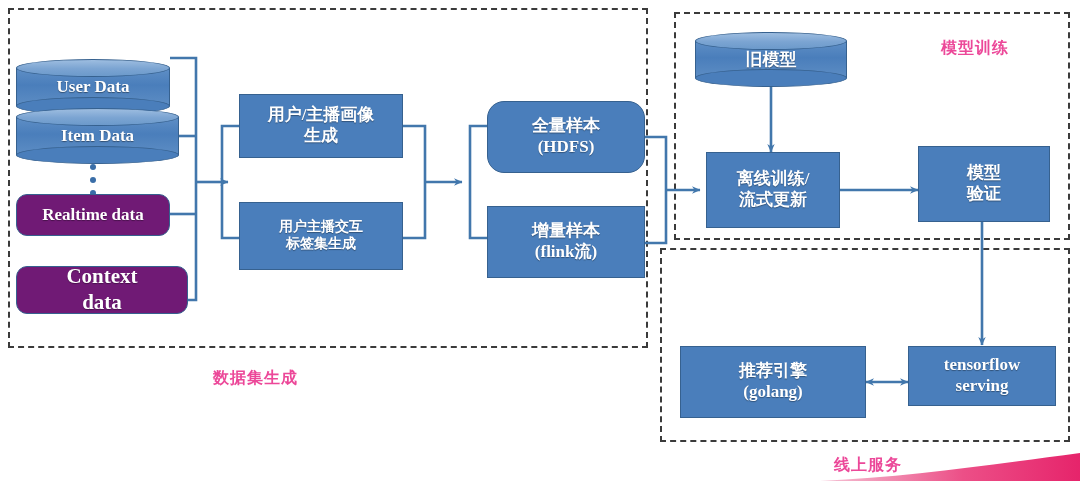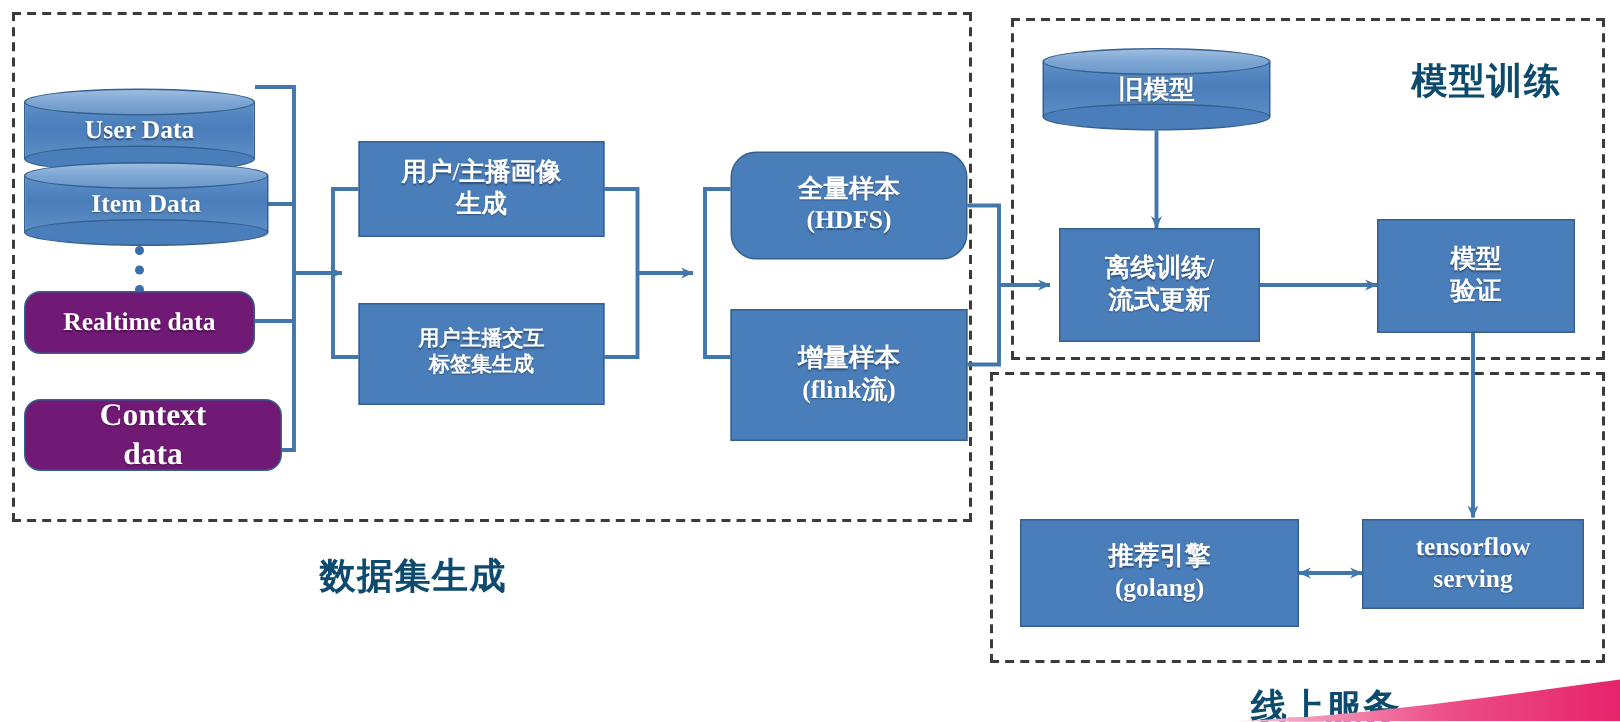--- a/index.html
+++ b/index.html
@@ -2,22 +2,22 @@
 <html><head>
 <meta charset="utf-8">
 <style>
   html,body{margin:0;padding:0;background:#ffffff;}
   body{width:1080px;height:481px;overflow:hidden;
        font-family:"Liberation Serif","DejaVu Serif",serif;}
   #stage{position:relative;width:1080px;height:481px;background:#fff;}
 
   
   .group{position:absolute;border:2px dashed #3b3b3b;box-sizing:border-box;}
-  .group-label{position:absolute;font-weight:bold;color:#0c4a6e;
-               font-size:24px;letter-spacing:1px;white-space:nowrap;
+  .group-label{position:absolute;font-weight:bold;color:#ec4899;
+               font-size:16px;letter-spacing:1px;white-space:nowrap;
                font-family:Liberation Serif, serif;}
 
   
   .node{position:absolute;box-sizing:border-box;display:flex;
         align-items:center;justify-content:center;text-align:center;
         color:#ffffff;font-weight:bold;line-height:1.22;
         text-shadow:0 1px 1px rgba(0,0,0,.35);}
   .rect{background:#4a7ebb;border:1.5px solid #36618f;}
   .round{background:#701a75;border:1.5px solid #36618f;border-radius:11px;}
   .node .lines{padding:0 6px;}
@@ -147,21 +147,21 @@
     </span>
   </div>
 
   <div class="node rect" style="left:487px;top:101px;width:158px;height:72px;font-size:17px;border-radius:17px;">
     <span class="lines">
       <span>全量样本</span><br>
       <span>(HDFS)</span>
     </span>
   </div>
 
-  <div class="node rect" style="left:487px;top:206px;width:158px;height:88px;font-size:17px;">
+  <div class="node rect" style="left:487px;top:206px;width:158px;height:72px;font-size:17px;">
     <span class="lines">
       <span>增量样本</span><br>
       <span>(flink流)</span>
     </span>
   </div>
 
   <div class="cyl" style="left:695px;top:32px;width:152px;height:55px;">
     <div class="body"></div>
     <div class="bot"></div>
     <div class="top"></div>

